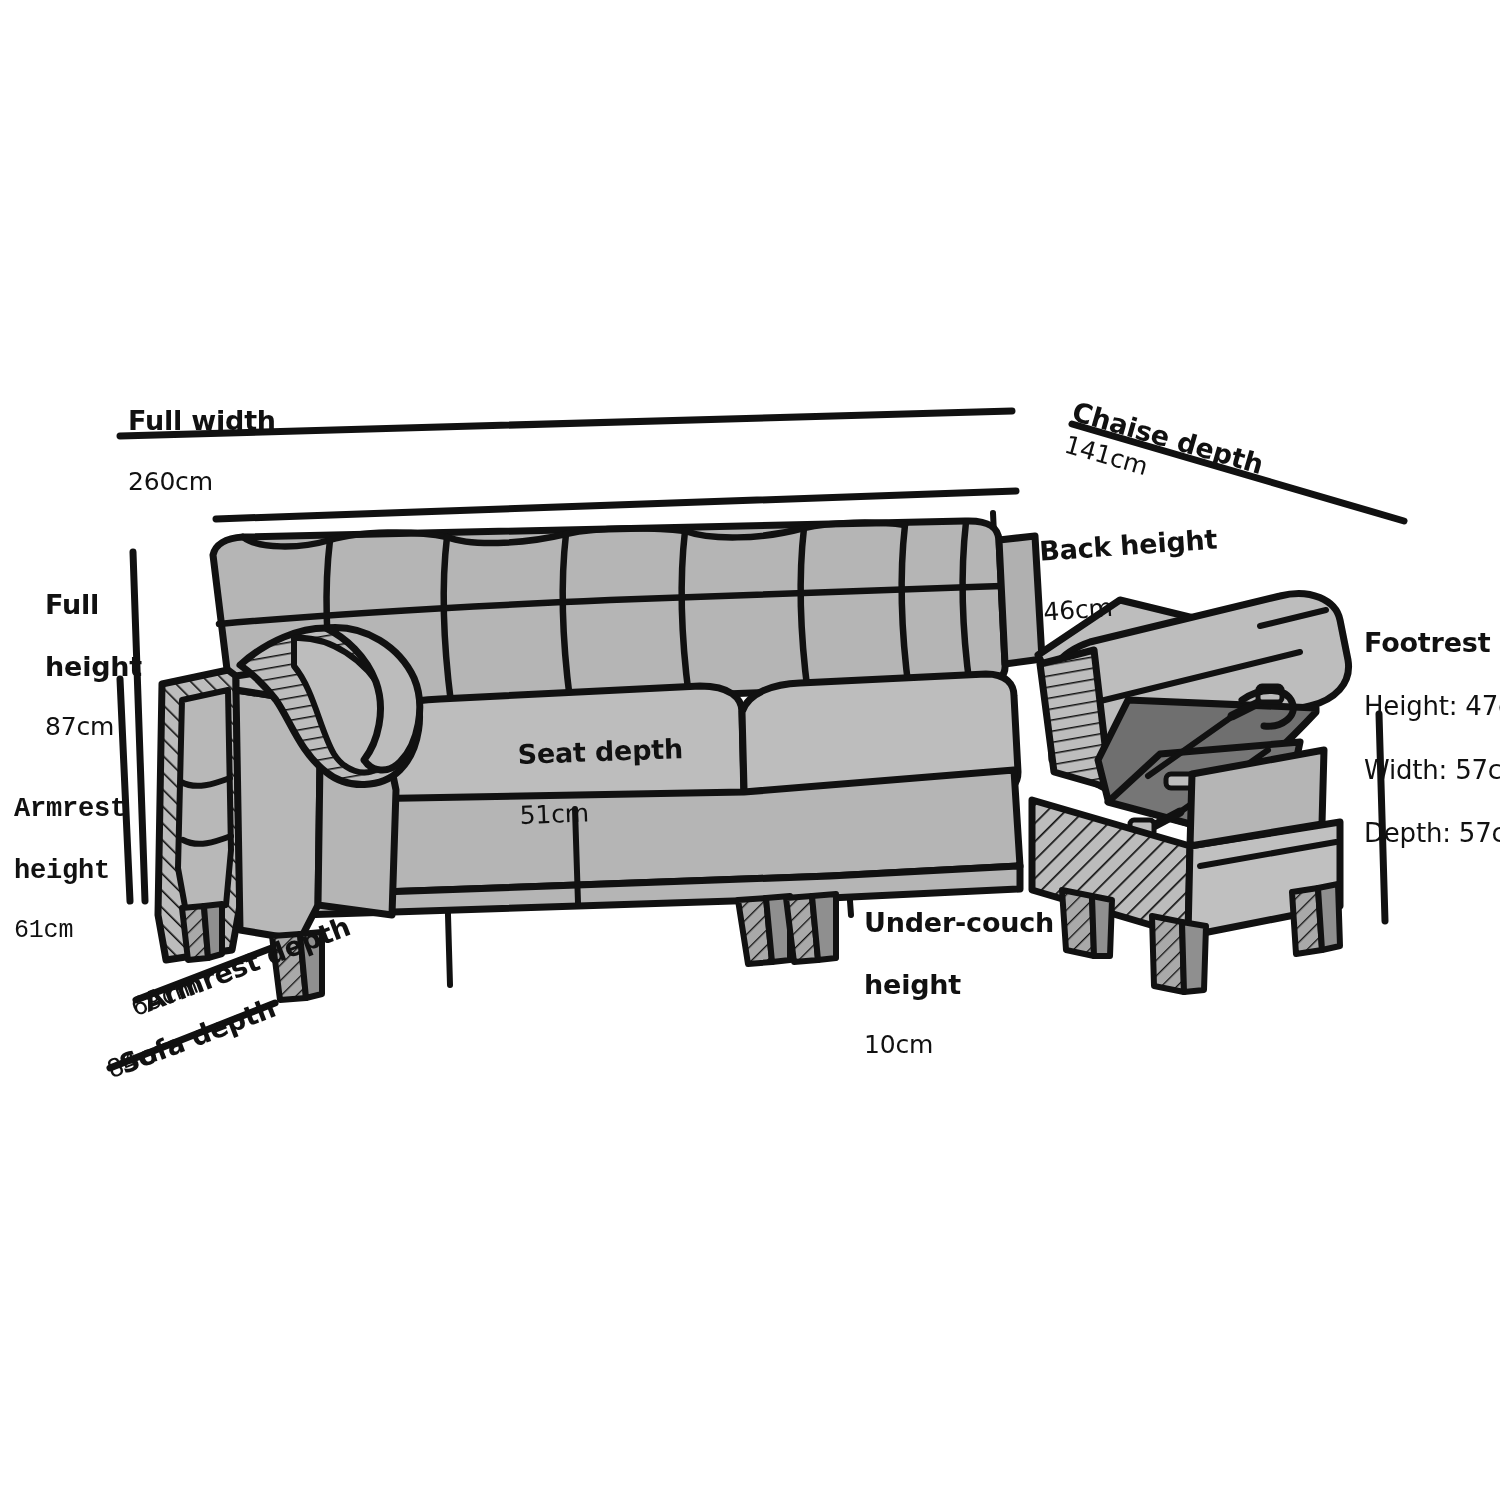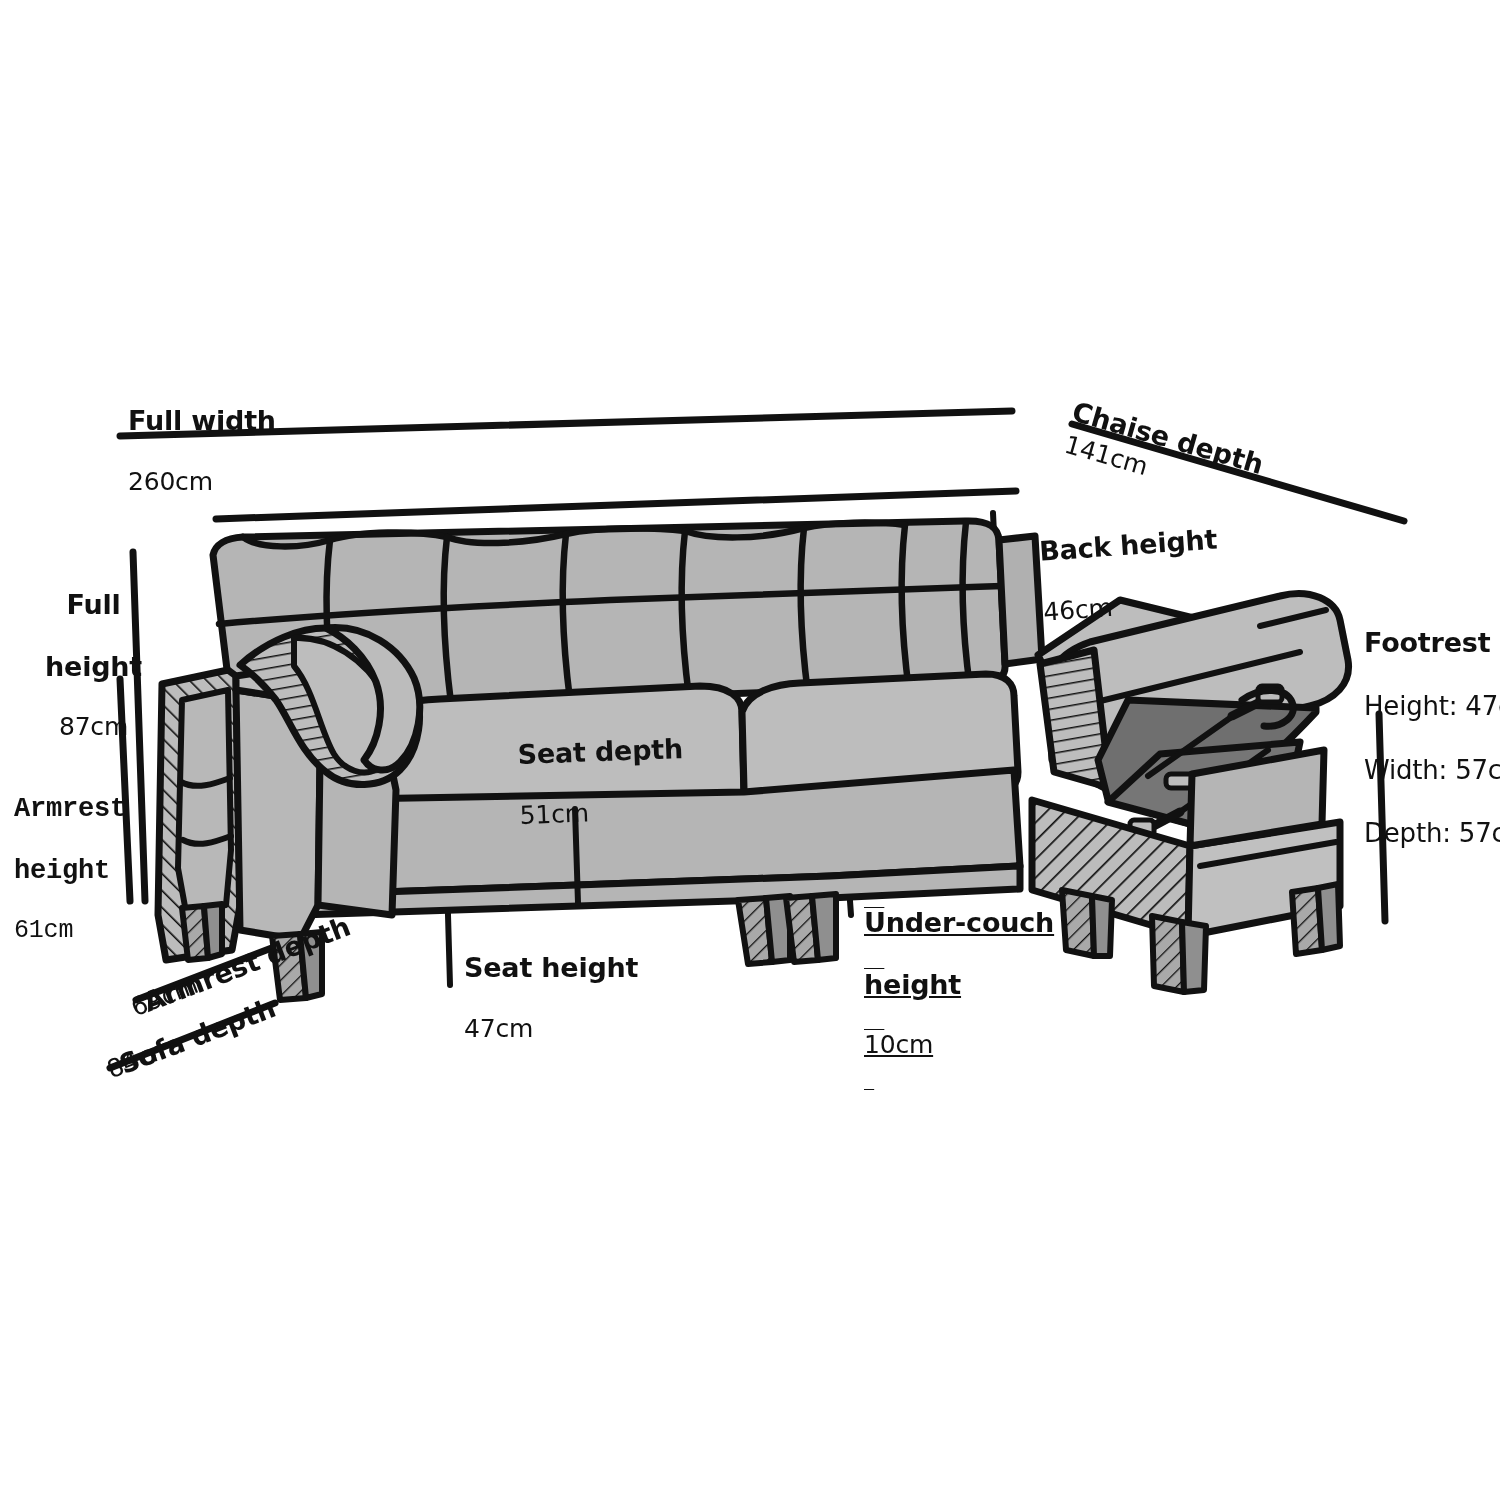--- a/index.html
+++ b/index.html
@@ -201,21 +201,21 @@
   </div>
   <div class="lbl" style="left:1078px;top:400px;transform:rotate(16deg);transform-origin:left top;">
     <span class="v">141cm</span>
   </div>
 
   <div class="lbl" style="left:1036px;top:505px;transform:rotate(-4deg);transform-origin:left top;">
     <span class="t">Back height</span>
     <span class="v">46cm</span>
   </div>
 
-  <div class="lbl" style="left:45px;top:558px;text-align:center;">
+  <div class="lbl" style="left:45px;top:558px;text-align:left;">
     <span class="t">Full</span>
     <span class="t" style="margin-left:0px;">height</span>
     <span class="v">87cm</span>
   </div>
 
   <div class="lbl" style="left:14px;top:762px;font-family:Liberation Mono, monospace;">
     <span class="t">Armrest</span>
     <span class="t">height</span>
     <span class="v">61cm</span>
   </div>
@@ -232,26 +232,22 @@
   </div>
   <div class="lbl" style="left:92px;top:1028px;transform:rotate(-21deg);transform-origin:left top;">
     <span class="v">84cm</span>
   </div>
 
   <div class="lbl" style="left:516px;top:708px;transform:rotate(-2deg);transform-origin:left top;">
     <span class="t">Seat depth</span>
     <span class="v">51cm</span>
   </div>
 
-  <div class="lbl" style="left:464px;top:921px;">
-    <span class="t">Seat height</span>
-    <span class="v">47cm</span>
-  </div>
-
-  <div class="lbl" style="left:864px;top:876px;text-decoration:underline;">
+
+  <div class="lbl" style="left:864px;top:876px;">
     <span class="t">Under-couch</span>
     <span class="t">height</span>
     <span class="v">10cm</span>
   </div>
 
   <div class="lbl foot" style="left:1364px;top:596px;">
     <span class="t">Footrest</span>
     <span class="v">Height: 47cm</span>
     <span class="v">Width: 57cm</span>
     <span class="v">Depth: 57cm</span>

